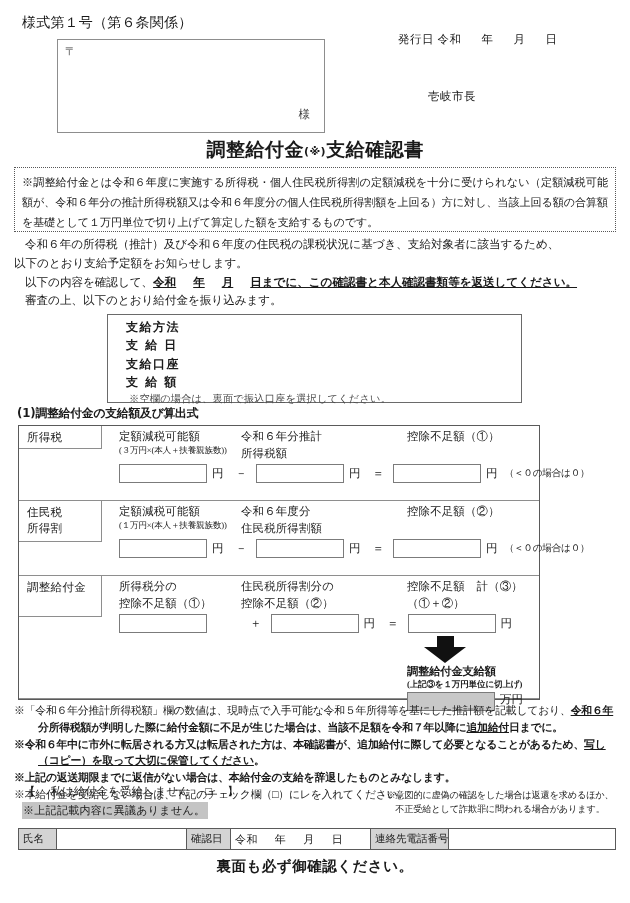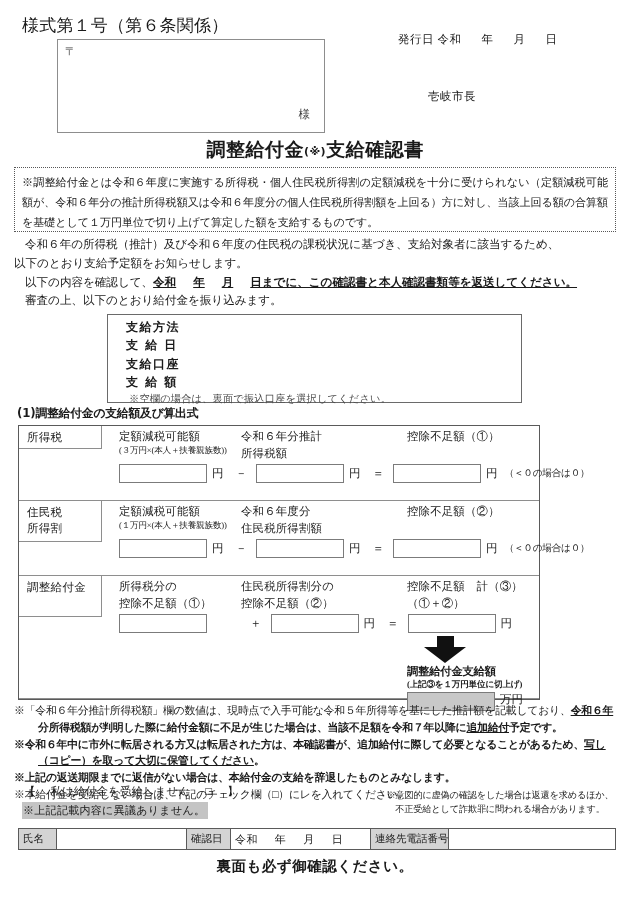--- a/index.html
+++ b/index.html
@@ -14,21 +14,21 @@
     font-family: "Liberation Serif", "DejaVu Serif", serif;
     color: #1a1a1a;
     font-size: 11px;
     overflow: hidden;
   }
   .page { position: relative; width: 630px; height: 903px; }
 
   
   .form-no {
     position: absolute; left: 22px; top: 14px;
-    font-size: 17px; letter-spacing: .2px; white-space: nowrap;
+    font-size: 14px; letter-spacing: .2px; white-space: nowrap;
   }
   .issue-date {
     position: absolute; left: 398px; top: 32px;
     font-size: 11.5px; white-space: nowrap; letter-spacing: .5px;
   }
   .issue-date .sp { display: inline-block; width: 20px; }
   .mayor {
     position: absolute; left: 428px; top: 89px;
     font-size: 11.5px; white-space: nowrap; letter-spacing: .5px;
   }
@@ -386,21 +386,21 @@
       <div class="result-field">
         <span class="inbox gray"></span>
         <span class="yen">万円</span>
       </div>
     </div>
 
   </div>
 
   <div class="notices">
     <p class="hang"><span>※「令和６年分推計所得税額」欄の数値は、現時点で入手可能な令和５年所得等を基にした推計額を記載しており、</span><span class="bu">令和６年</span></p>
-    <p class="hang2"><span class="b">分所得税額が判明した際に給付金額に不足が生じた場合は、当該不足額を令和７年以降に</span><span class="bu">追加給付</span><span class="b">予定です。</span></p>
+    <p class="hang2"><span class="b">分所得税額が判明した際に給付金額に不足が生じた場合は、当該不足額を令和７年以降に</span><span class="bu">追加給付</span><span class="b">日までに。</span></p>
     <p class="hang"><span class="b">※令和６年中に市外に転居される方又は転居された方は、本確認書が、追加給付に際して必要となることがあるため、</span><span class="bu">写し</span></p>
     <p class="hang2"><span class="bu">（コピー）を取って大切に保管してください</span><span class="b">。</span></p>
     <p class="hang"><span class="b">※上記の返送期限までに返信がない場合は、本給付金の支給を辞退したものとみなします。</span></p>
     <p class="hang"><span>※本給付金を受給しない場合は、下記のチェック欄（□）にレを入れてください。</span></p>
   </div>
 
   <div class="decline">
     <span>【</span>
     <span class="sq"></span><span>私は給付金を受給しません</span>
     <span class="sq"></span><span>□</span>

